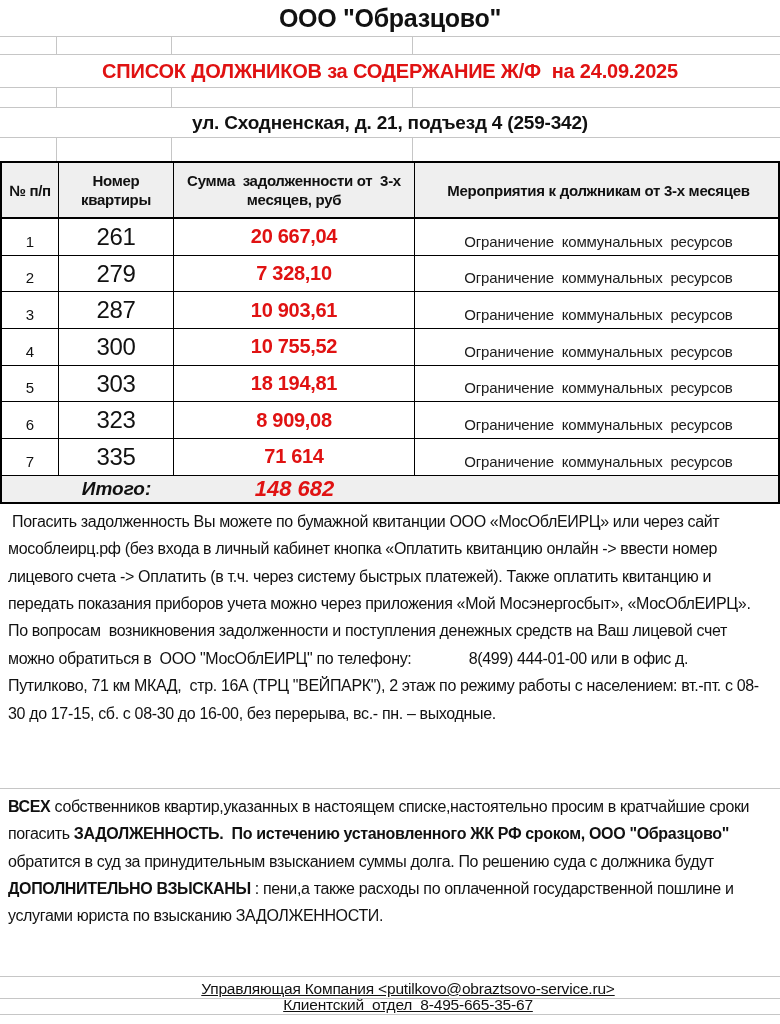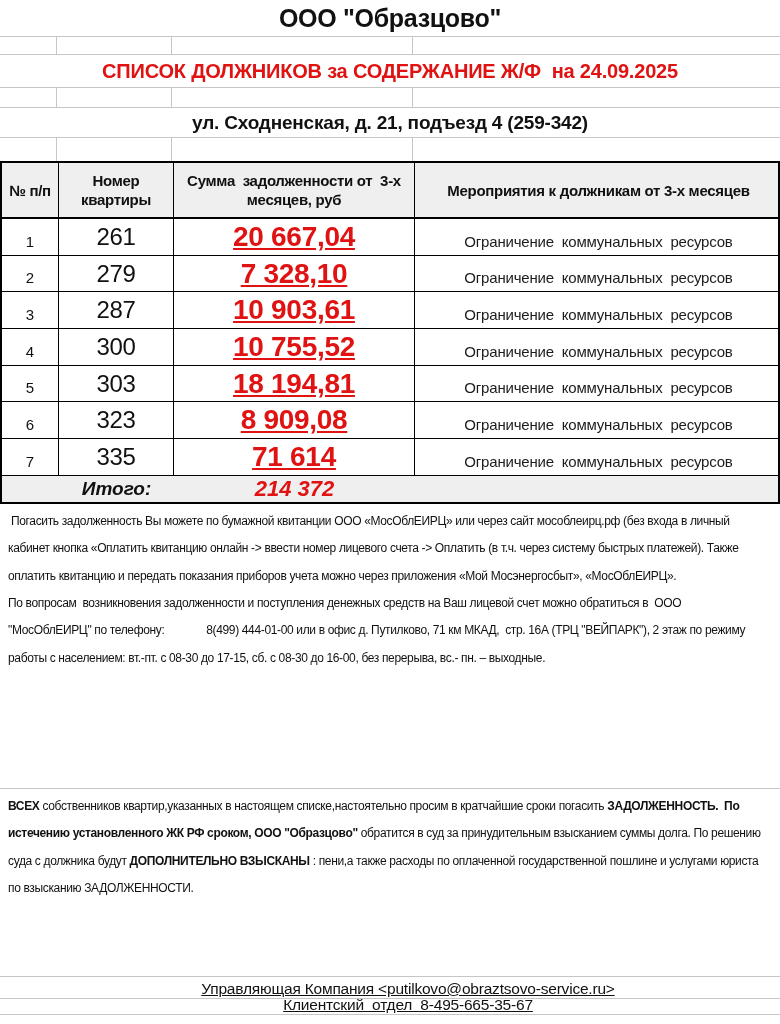--- a/index.html
+++ b/index.html
@@ -33,28 +33,28 @@
   .tbl{border:2px solid var(--border);}
   .hdr-row{height:56px;background:var(--hdr-bg);border-bottom:2px solid var(--border);font-weight:bold;font-size:15px;}
   .hdr-row .c{display:flex;align-items:center;justify-content:center;text-align:center;white-space:pre-wrap;
     letter-spacing:-0.3px;line-height:19px;padding:1px 4px;}
   .c{border-right:1px solid var(--border);}
   .c:last-child,.grid-cols > .nc{border-right:none;}
   .data-row{height:36.7px;border-bottom:1px solid var(--border);background:#fff;}
   .data-row .c{display:flex;justify-content:center;}
   .data-row .idx{align-items:flex-end;padding-bottom:5px;font-size:15px;}
   .data-row .apt{align-items:center;font-weight:normal;font-size:24px;letter-spacing:-0.3px;}
-  .data-row .amt{align-items:center;font-weight:bold;font-size:28px;color:var(--red);letter-spacing:-0.3px;white-space:pre;text-decoration:underline;}
+  .data-row .amt{align-items:center;font-weight:bold;font-size:20px;color:var(--red);letter-spacing:-0.3px;white-space:pre;}
   .data-row .act{align-items:flex-end;padding-bottom:5px;font-size:15px;white-space:pre;letter-spacing:-0.2px;color:#1c1c1c;}
   .total-row{height:26px;background:var(--hdr-bg);}
   .total-row div{display:flex;align-items:center;justify-content:center;font-style:italic;}
   .t-label{font-weight:bold;font-size:19px;}
   .t-amt{font-weight:bold;font-size:22px;color:var(--red);white-space:pre;}
   
-  .text-block{padding:4px 16px 0 8px;font-size:12px;line-height:27.4px;letter-spacing:-0.35px;
+  .text-block{padding:4px 16px 0 8px;font-size:16px;line-height:27.4px;letter-spacing:-0.35px;
     white-space:pre-wrap;overflow:hidden;}
   #info-block{height:285px;border-bottom:1px solid var(--grid);}
   #warn-block{height:168px;}
   .b{font-weight:bold;}
   .gap-row{height:20px;border-bottom:1px solid var(--grid);}
   
   .f-row{display:flex;align-items:flex-end;justify-content:center;border-bottom:1px solid var(--grid);padding-left:36px;}
   #f1{height:22px;}
   #f2{height:16px;}
   .f-row span{text-decoration:underline;font-size:15.5px;letter-spacing:-0.2px;white-space:pre;}
@@ -138,21 +138,21 @@
     <div class="data-row grid-cols" style="border-bottom:1px solid #000;">
       <div class="c idx">7</div>
       <div class="c apt">335</div>
       <div class="c amt">71 614</div>
       <div class="c act">Ограничение  коммунальных  ресурсов</div>
     </div>
 
     <div class="total-row grid-cols">
       <div class="nc"></div>
       <div class="nc t-label">Итого:</div>
-      <div class="nc t-amt">214 372</div>
+      <div class="nc t-amt">148 682</div>
       <div class="nc"></div>
     </div>
   </div>
 
   <div id="info-block" class="text-block"> Погасить задолженность Вы можете по бумажной квитанции ООО «МосОблЕИРЦ» или через сайт мособлеирц.рф (без входа в личный кабинет кнопка «Оплатить квитанцию онлайн -&gt; ввести номер лицевого счета -&gt; Оплатить (в т.ч. через систему быстрых платежей). Также оплатить квитанцию и передать показания приборов учета можно через приложения «Мой Мосэнергосбыт», «МосОблЕИРЦ».
 По вопросам  возникновения задолженности и поступления денежных средств на Ваш лицевой счет можно обратиться в  ООО "МосОблЕИРЦ" по телефону:              8(499) 444-01-00 или в офис д. Путилково, 71 км МКАД,  стр. 16А (ТРЦ "ВЕЙПАРК"), 2 этаж по режиму работы с населением: вт.-пт. с 08-30 до 17-15, сб. с 08-30 до 16-00, без перерыва, вс.- пн. – выходные.</div>
 
   <div id="warn-block" class="text-block"><span class="b">ВСЕХ</span><span> собственников квартир,указанных в настоящем списке,настоятельно просим в кратчайшие сроки погасить </span><span class="b">ЗАДОЛЖЕННОСТЬ.  По истечению установленного ЖК РФ сроком, ООО "Образцово"</span><span> обратится в суд за принудительным взысканием суммы долга. По решению суда с должника будут </span><span class="b">ДОПОЛНИТЕЛЬНО ВЗЫСКАНЫ</span><span> : пени,а также расходы по оплаченной государственной пошлине и услугами юриста по взысканию ЗАДОЛЖЕННОСТИ.</span></div>
 
   <div class="gap-row"></div>

